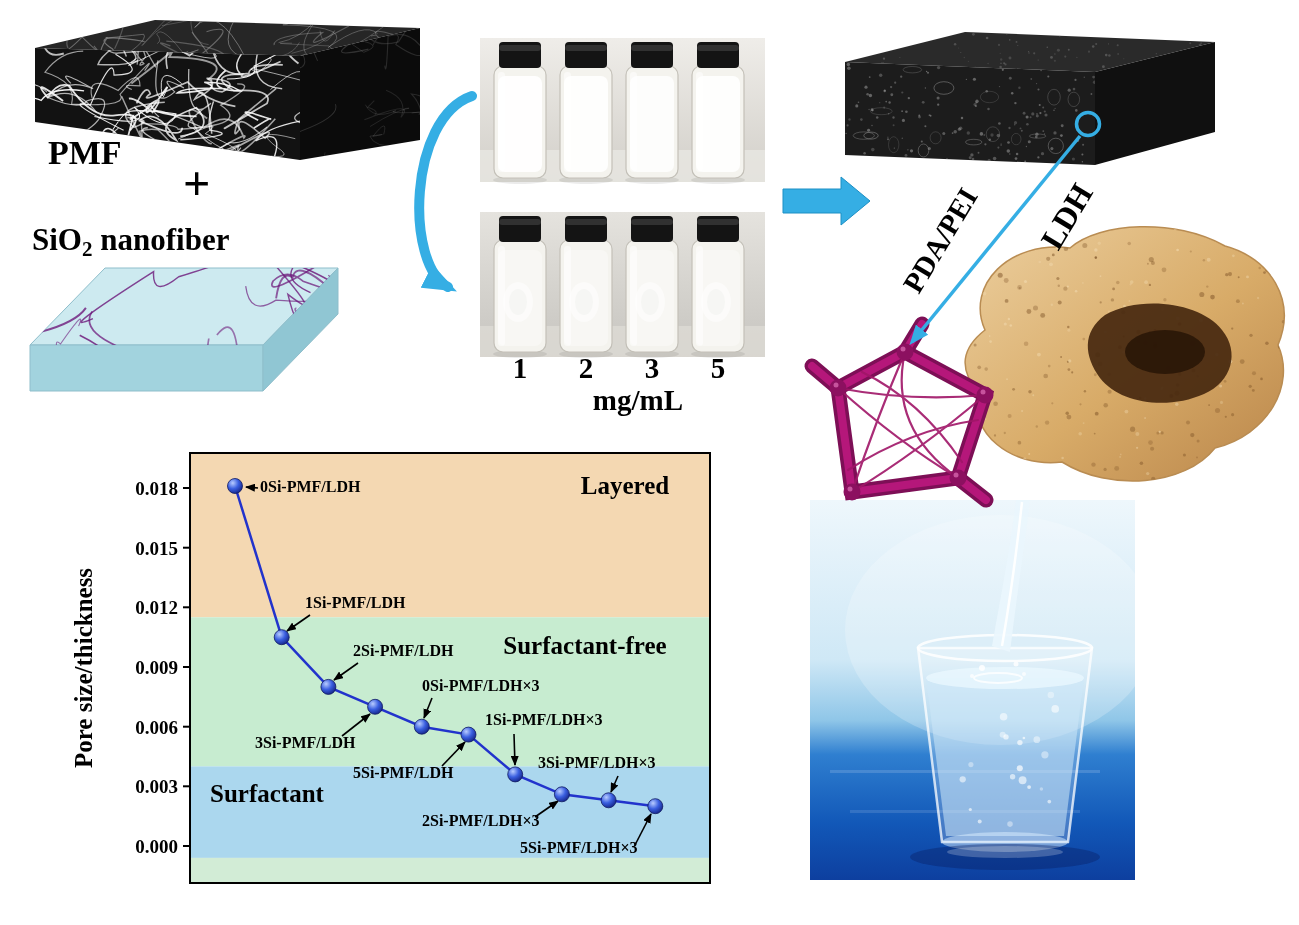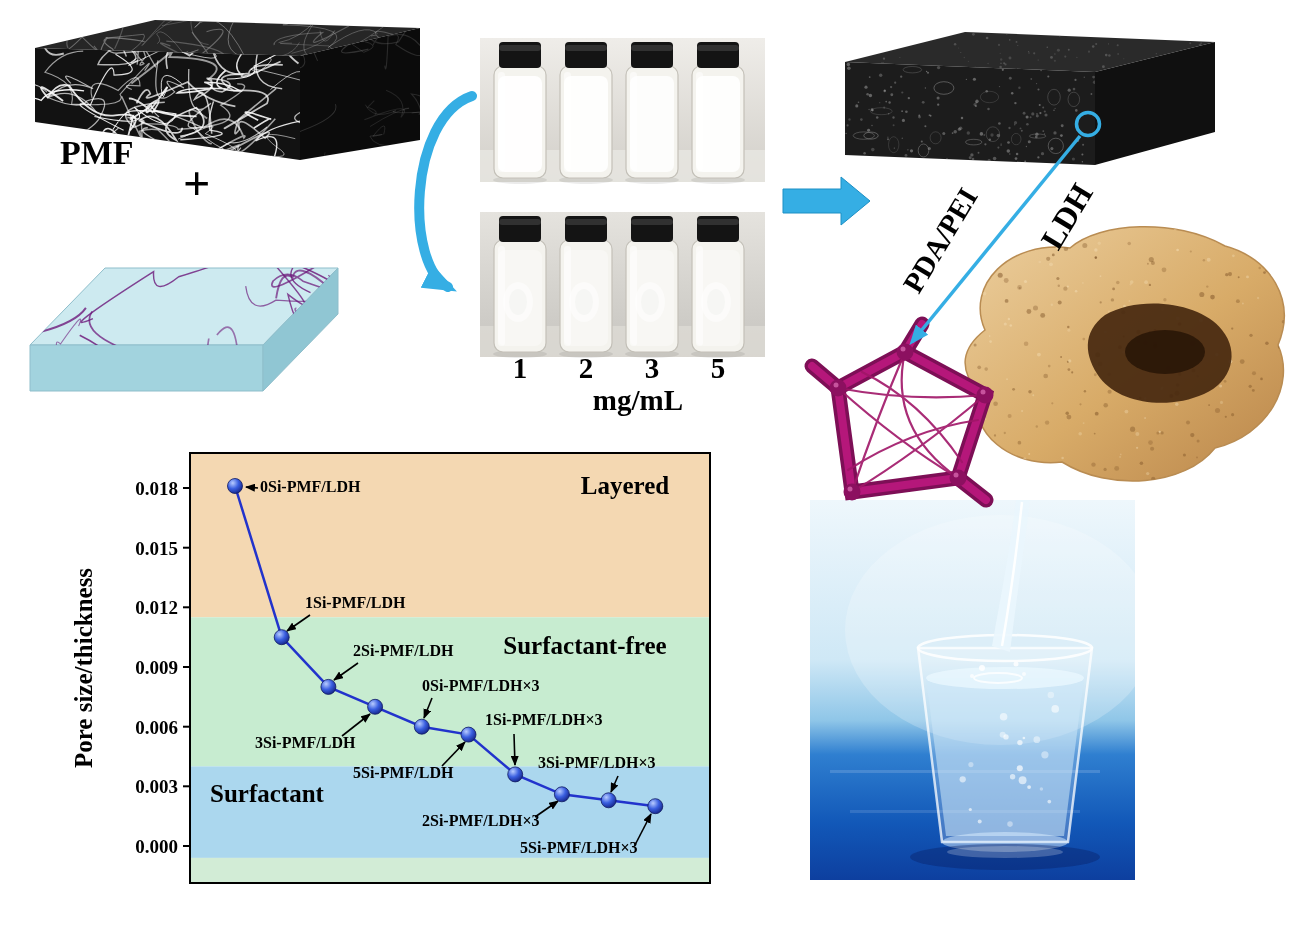--- a/index.html
+++ b/index.html
@@ -904,22 +904,25 @@
         <circle cx="983" cy="392" r="2.5"></circle>
           <circle cx="956" cy="475" r="2.5"></circle>
         <circle cx="850" cy="489" r="2.5"></circle>
       </g>
     </g>
 
     <line x1="1080" y1="136" x2="912" y2="342" stroke="#35aee4" stroke-width="3.5" marker-end="url(#ahCyan)"></line>
     <circle cx="1088" cy="124" r="11.5" fill="none" stroke="#35aee4" stroke-width="3.5"></circle>
   </svg>
 
-  <div class="abs lbl" style="left:48px;top:134px;font-size:34px;margin-left:12px;">PMF</div>
+  <div class="abs lbl" style="left:48px;top:134px;font-size:34px;">PMF</div>
   <div class="abs lbl" style="left:183px;top:156px;font-size:48px;">+</div>
+  <div class="abs lbl" style="left:32px;top:222px;font-size:31px;">
+    <span>SiO</span><sub style="font-size:21px;">2</sub><span> nanofiber</span>
+  </div>
 
   <div class="abs lbl num" style="left:500px;top:352px;">1</div>
   <div class="abs lbl num" style="left:566px;top:352px;">2</div>
   <div class="abs lbl num" style="left:632px;top:352px;">3</div>
   <div class="abs lbl num" style="left:698px;top:352px;">5</div>
   <div class="abs lbl" style="left:553px;top:384px;width:130px;text-align:right;font-size:29px;">mg/mL</div>
 
   <div class="abs lbl" style="left:853px;top:224px;width:175px;font-size:29px;text-align:center;transform:rotate(-59deg);">PDA/PEI</div>
   <div class="abs lbl" style="left:1012px;top:198px;width:110px;font-size:32px;text-align:center;transform:rotate(-59deg);">LDH</div>
 

